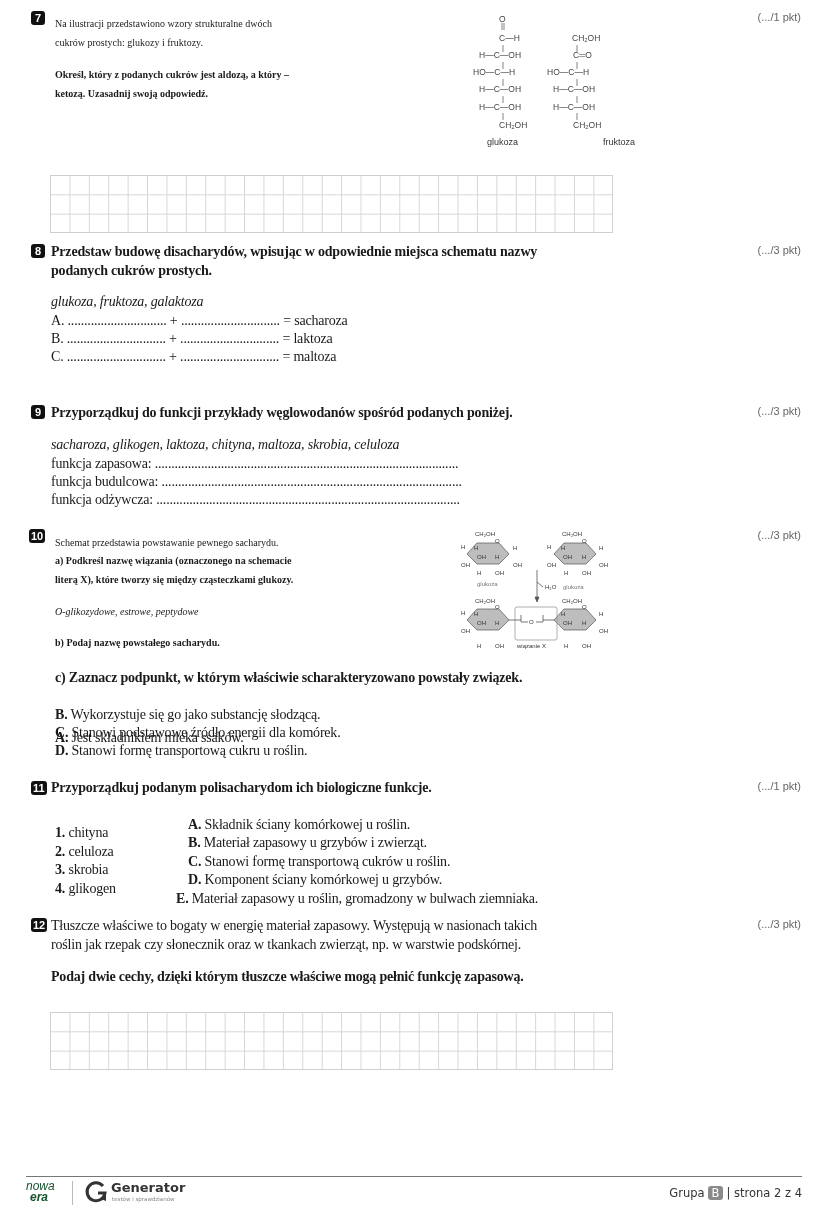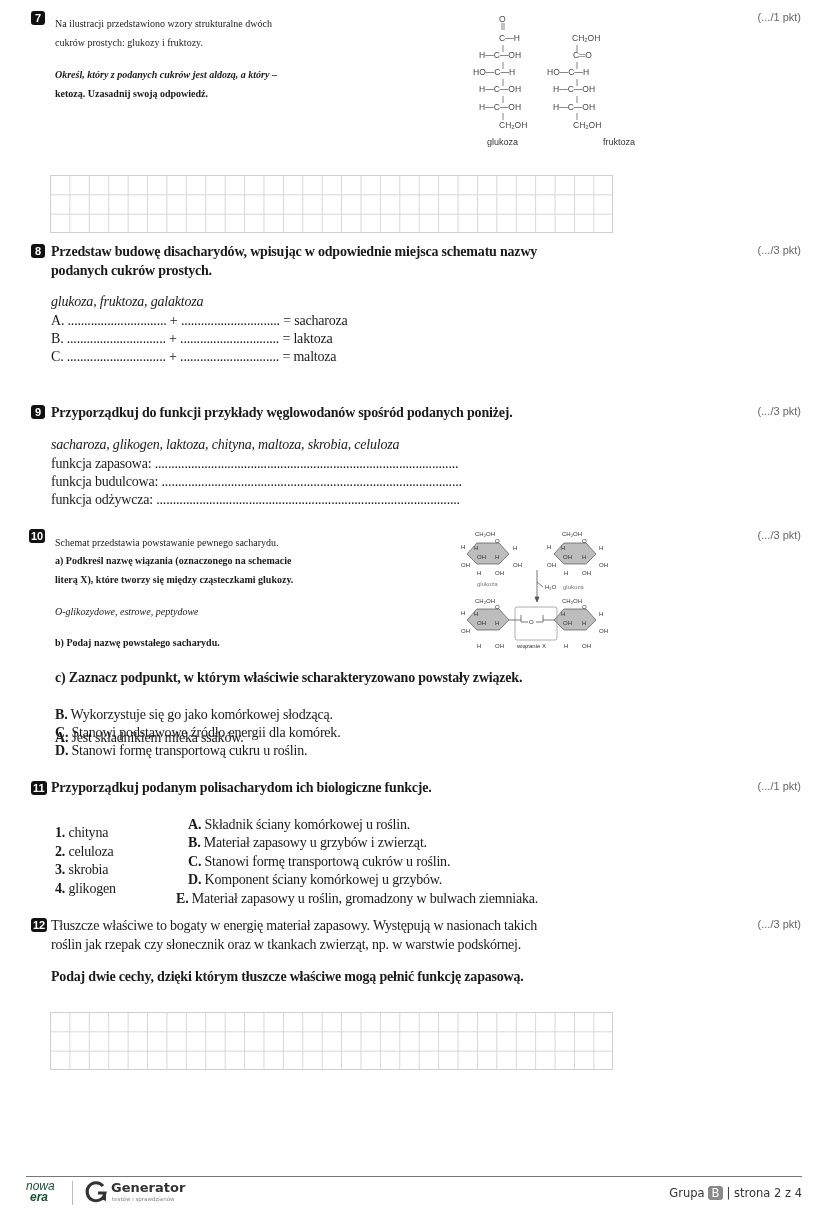--- a/index.html
+++ b/index.html
@@ -41,21 +41,21 @@
   .page-info { position: absolute; right: 26px; top: 1186px; font-family: "DejaVu Sans", sans-serif; font-size: 11.5px; color: #333; white-space: nowrap; }
   .grp-badge { display: inline-block; background: #8a8a8a; color: #fff; border-radius: 3px; padding: 0 4px; margin: 0 3px; }
   .diagram-box { position: absolute; }
 </style>
 </head>
 <body>
 
 <div class="qnum" style="left:31px;top:11px;">7</div>
 <div class="txt" style="left:55px;top:15px;">Na ilustracji przedstawiono wzory strukturalne dwóch</div>
 <div class="txt" style="left:55px;top:34px;">cukrów prostych: glukozy i fruktozy.</div>
-<div class="txt b" style="left:55px;top:66px;font-style:italic;">Określ, który z podanych cukrów jest aldozą, a który –</div>
+<div class="txt b" style="left:55px;top:66px;">Określ, który z podanych cukrów jest aldozą, a który –</div>
 <div class="txt b" style="left:55px;top:85px;">ketozą. Uzasadnij swoją odpowiedź.</div>
 <div class="pts" style="top:11px;">(.../1 pkt)</div>
 
 <div class="chem" style="left:470px;top:14px;width:150px;height:140px;">
   <svg width="150" height="120" style="position:absolute;left:0;top:0;">
     <g stroke="#666" stroke-width="0.8">
 
       <line x1="32" y1="9" x2="32" y2="16"></line>
         <line x1="34" y1="9" x2="34" y2="16"></line>
       <line x1="33" y1="31" x2="33" y2="38"></line>
@@ -216,21 +216,21 @@
       <text x="62" y="121">wiązanie X</text>
     </g>
   </svg>
 </div>
 
 <div class="txt b cond" style="left:55px;top:669px;">c) Zaznacz podpunkt, w którym właściwie scharakteryzowano powstały związek.</div>
 <div class="txt cond" style="left:55px;top:687px;margin-top:42px;">
   <span class="b">A.</span> <span>Jest składnikiem mleka ssaków.</span>
 </div>
 <div class="txt cond" style="left:55px;top:706px;">
-  <span class="b">B.</span> <span>Wykorzystuje się go jako komórkowej słodzącą.</span>
+  <span class="b">B.</span> <span>Wykorzystuje się go jako substancję słodzącą.</span>
 </div>
 <div class="txt cond" style="left:55px;top:724px;">
   <span class="b">C.</span> <span>Stanowi podstawowe źródło energii dla komórek.</span>
 </div>
 <div class="txt cond" style="left:55px;top:742px;">
   <span class="b">D.</span> <span>Stanowi formę transportową cukru u roślin.</span>
 </div>
 
 <div class="qnum" style="left:31px;top:781px;">11</div>
 <div class="txt b cond" style="left:51px;top:779px;">Przyporządkuj podanym polisacharydom ich biologiczne funkcje.</div>

